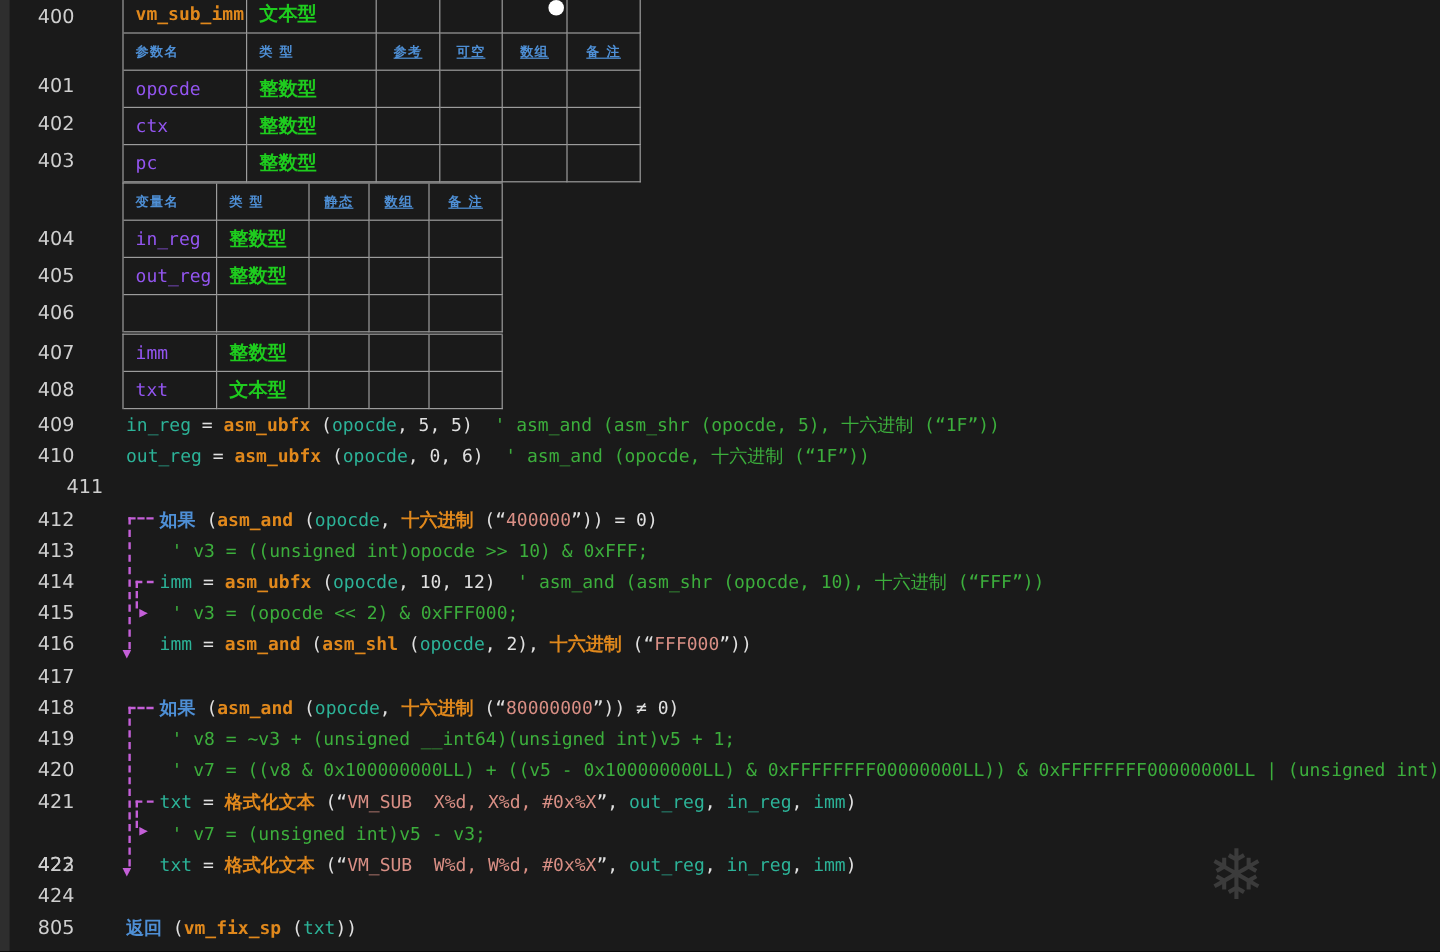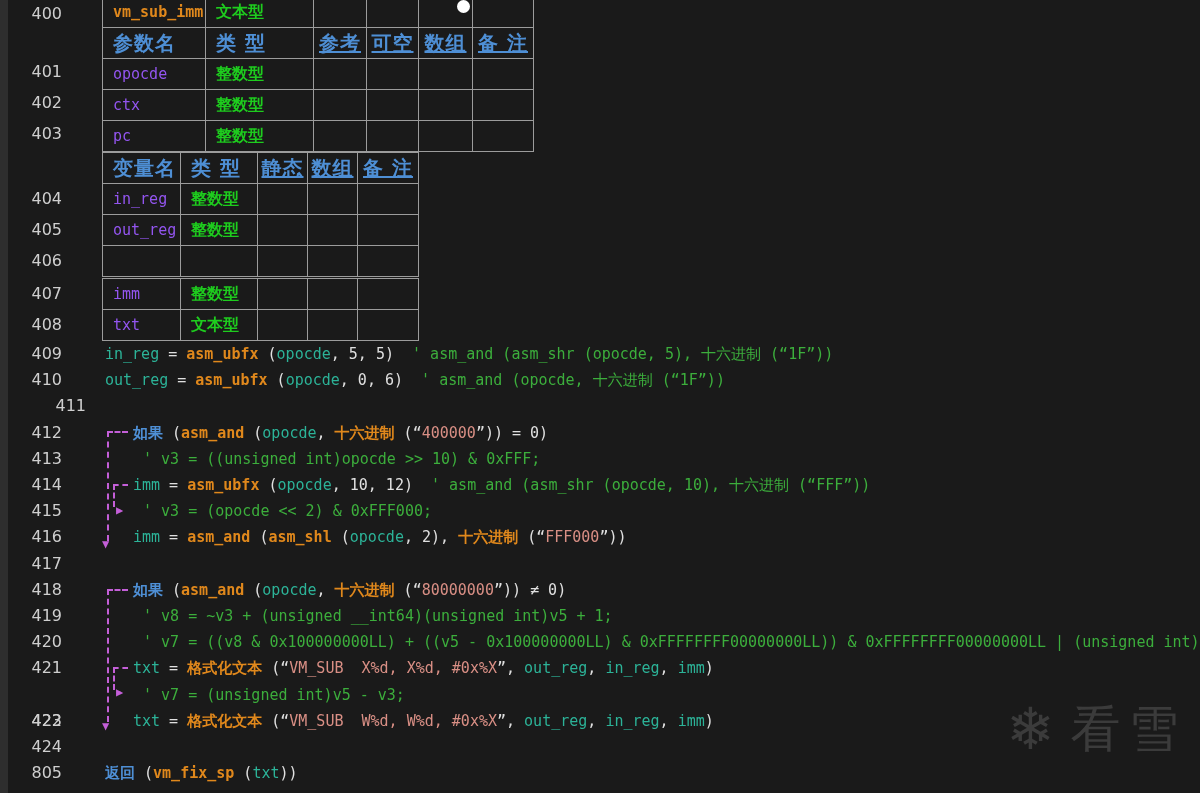--- a/index.html
+++ b/index.html
@@ -18,21 +18,21 @@
   
   .tbl{position:absolute;display:grid;border-top:1px solid var(--table_border);border-left:1px solid var(--table_border);}
   .t1{grid-template-columns:103px 108px 53px 52px 54px 61px;}
   .t2{grid-template-columns:78px 77px 50px 50px 61px;}
   .cell{
     box-sizing:border-box;height:31px;border-right:1px solid var(--table_border);
     border-bottom:1px solid var(--table_border);
     display:flex;align-items:center;padding-left:10px;overflow:hidden;
   }
   .cell.ctr{justify-content:center;padding-left:0;text-decoration:underline;}
-  .hdr{color:var(--header_blue);font-size:20px;font-weight:bold;letter-spacing:1px;
+  .hdr{color:var(--header_blue);font-size:11px;font-weight:bold;letter-spacing:1px;
        font-family:"DejaVu Sans","Liberation Sans",sans-serif;}
   .tname{color:var(--name_purple);font-size:15px;}
   .tfunc{color:var(--func_orange);font-size:15px;font-weight:bold;}
   .ttype{color:var(--type_green);font-size:16px;font-weight:bold;
          font-family:"DejaVu Sans","Liberation Sans",sans-serif;}
   
   .codeline{position:absolute;font-size:15px;line-height:22px;white-space:pre;}
   .sg-kw{color:var(--keyword_blue);font-weight:bold;}
   .sg-fn{color:var(--func_orange);font-weight:bold;}
   .sg-id{color:var(--ident_teal);}
@@ -187,15 +187,14 @@
   <div class="flow-v" style="left:107px;top:589px;height:133px;"></div>
   <div class="flow-arrow" style="left:102px;top:720px;">▼</div>
   <div class="flow-h" style="left:113px;top:667px;width:15px;"></div>
   <div class="flow-v" style="left:113px;top:667px;height:23px;"></div>
   <div class="flow-arrow" style="left:116px;top:686px;">▶</div>
 
   <div class="cursor-dot" style="left:457px;top:0px;"></div>
 
   <div class="watermark">
     <span class="flake">❄</span>
-    <span class="wm-text">看雪</span>
   </div>
 </div>
 
 </body></html>

